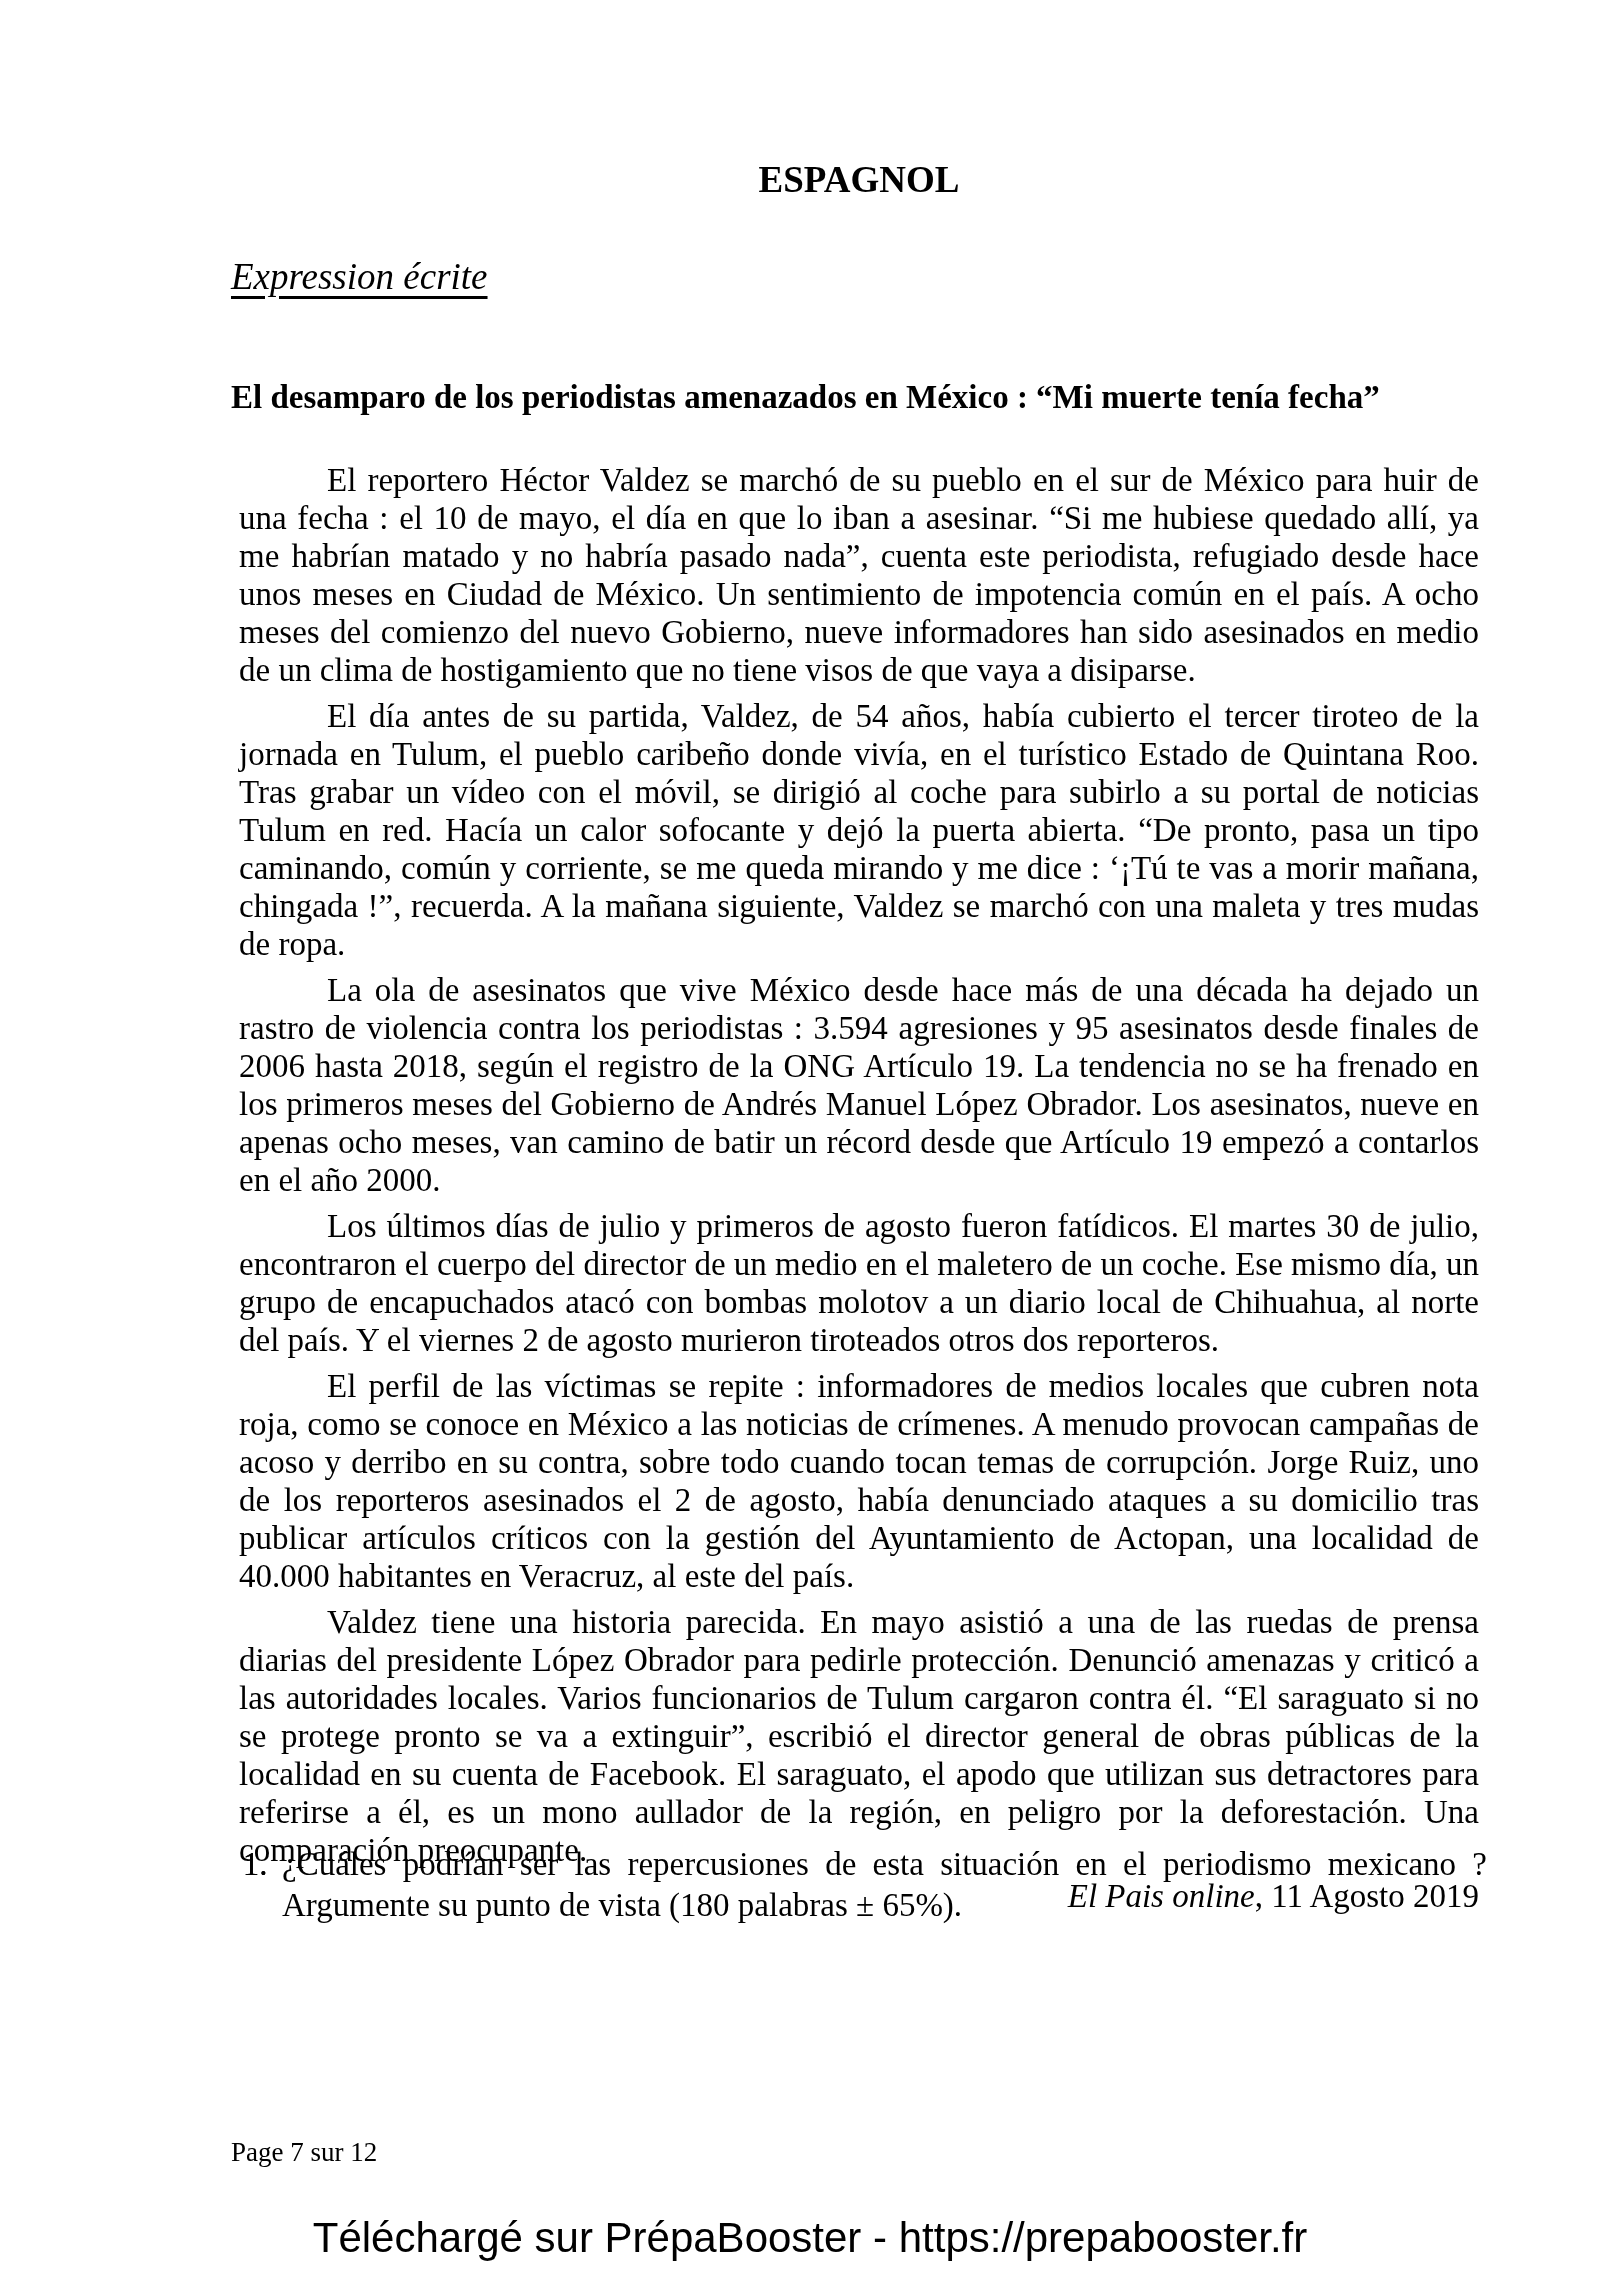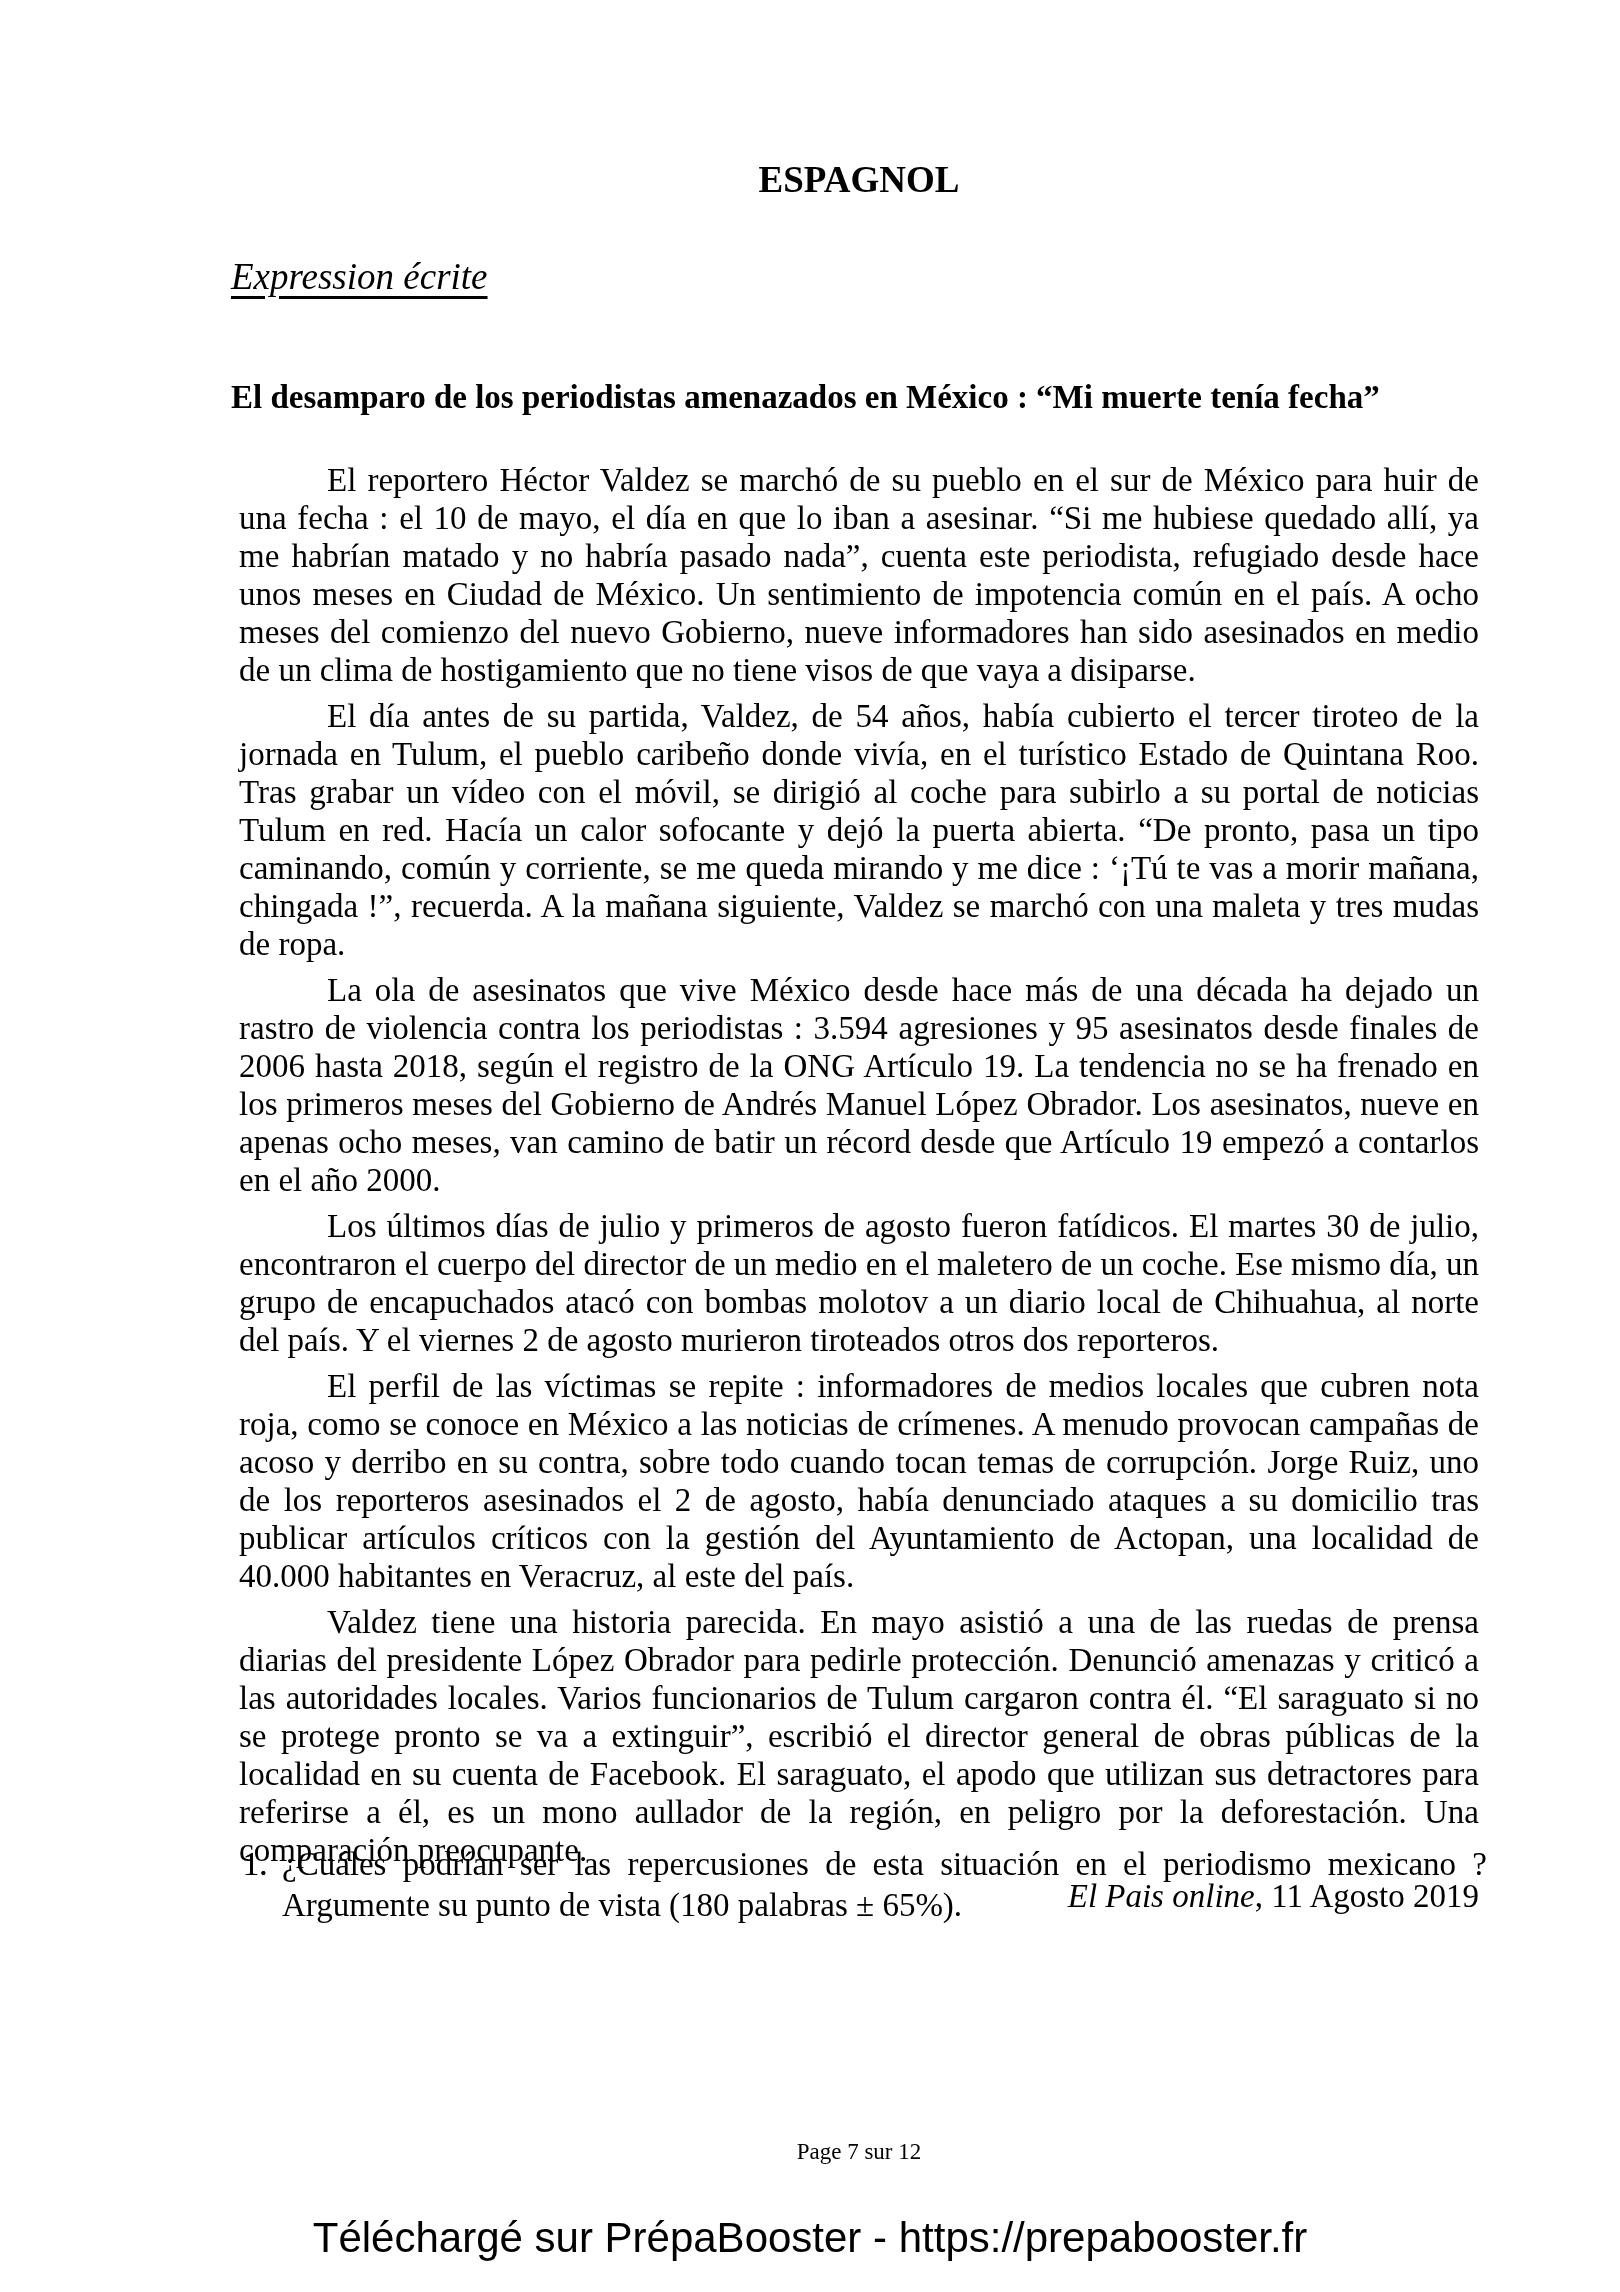--- a/index.html
+++ b/index.html
@@ -97,22 +97,22 @@
   .q-num {
     position: absolute;
     left: 11.8px;
     top: 0;
   }
   .footer-page {
     position: absolute;
     top: 2133px;
     left: 0;
     width: 100%;
-    text-align: center;
-    font-size: 23px;
+    text-align: left;
+    font-size: 27px;
     line-height: 38px;
   }
   .footer-site {
     position: absolute;
     top: 2218px;
     left: 0;
     width: 1620px;
     text-align: center;
     font-family: "Liberation Sans", sans-serif;
     font-size: 42px;

